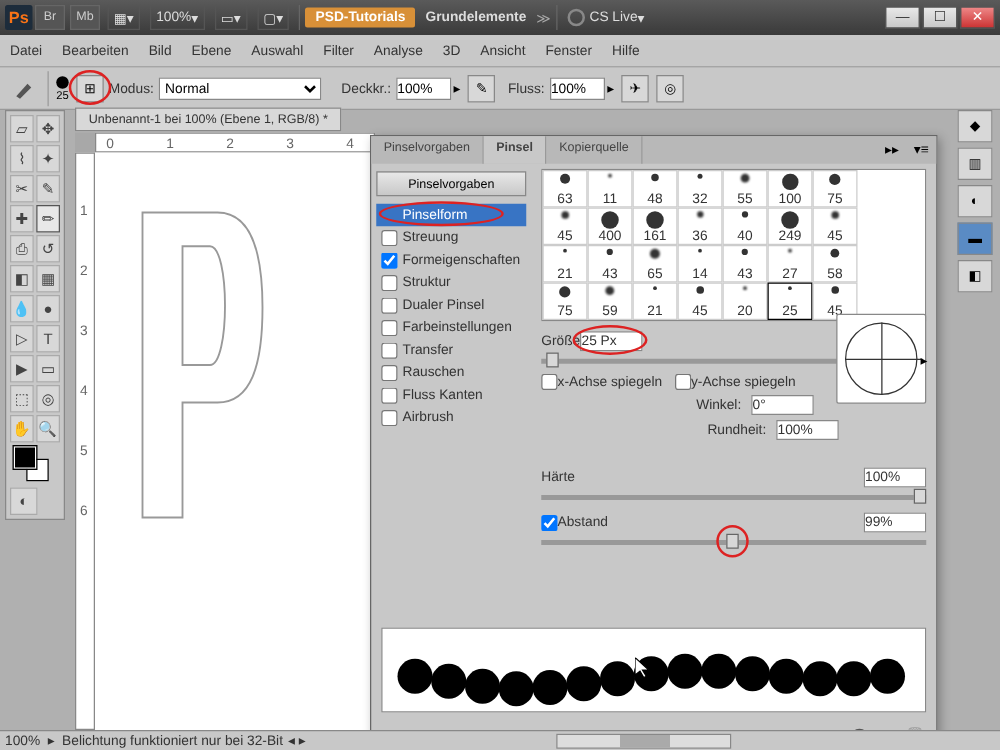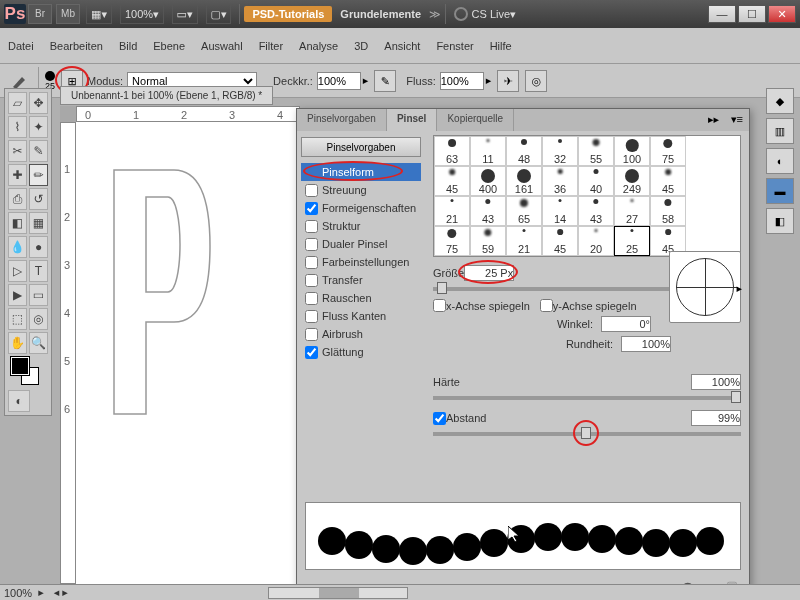--- a/index.html
+++ b/index.html
@@ -1,26 +1,26 @@
 <!DOCTYPE html>
 <html><head>
 <meta charset="utf-8">
 <style>
 *{box-sizing:border-box;margin:0;padding:0;font-family:Tahoma,Arial,sans-serif;font-size:11px}
 body{background:#b0b0b0;width:800px;height:600px;overflow:hidden;position:relative}
 .titlebar{height:28px;background:linear-gradient(#5a5a5a,#3a3a3a);display:flex;align-items:center;padding:0 4px;color:#ddd}
-.titlebar .ps{width:22px;height:20px;background:#1d2c3b;color:#fca5a5;font-weight:bold;font-size:17px;text-align:center;line-height:20px;border-radius:2px}
+.titlebar .ps{width:22px;height:20px;background:#1d2c3b;color:#f97316;font-weight:bold;font-size:13px;text-align:center;line-height:20px;border-radius:2px}
 .titlebar .tb-btn{width:24px;height:20px;background:#555;border:1px solid #666;margin:0 2px;text-align:center;line-height:18px;color:#ccc;font-size:10px}
 .titlebar .tb-drop{display:flex;align-items:center;margin:0 4px;padding:0 4px;height:20px;border:1px solid #555}
 .titlebar .sep{width:1px;height:20px;background:#666;margin:0 4px}
 .titlebar .wflag{background:#d89038;color:#fff;padding:2px 8px;border-radius:2px;font-weight:bold}
 .titlebar .wctrl{margin-left:auto;display:flex;gap:2px}
 .titlebar .wctrl div{width:28px;height:18px;background:linear-gradient(#e8e8e8,#c8c8c8);border:1px solid #555;text-align:center;line-height:16px;color:#333}
 .titlebar .wctrl .close{background:linear-gradient(#e88,#c33);color:#fff}
-.menubar{height:36px;background:#c8c8c8;display:flex;align-items:center;padding:0 8px;border-bottom:1px solid #999}
+.menubar{height:26px;background:#c8c8c8;display:flex;align-items:center;padding:0 8px;border-bottom:1px solid #999}
 .menubar span{margin-right:16px;color:#333}
 .optbar{height:34px;background:#c8c8c8;display:flex;align-items:center;padding:0 8px;border-bottom:1px solid #999}
 .optbar .brush-icon{width:24px;height:24px;display:flex;align-items:center;justify-content:center}
 .optbar .sep{width:1px;height:28px;background:#999;margin:0 6px}
 .optbar .size-prev{text-align:center}
 .optbar .dot{width:10px;height:10px;background:#000;border-radius:50%;margin:0 auto}
 .optbar .toggle{width:22px;height:22px;border:1px solid #888;background:#d8d8d8;text-align:center;line-height:20px;position:relative}
 .optbar select,.optbar input{height:18px;font-size:11px;border:1px solid #888;background:#fff}
 .optbar label{margin:0 4px;color:#333}
 .circ-red{border:2px solid #d22;border-radius:50%/50%;position:absolute}
@@ -52,21 +52,21 @@
 .plist .pitem{display:flex;align-items:center;height:18px;padding:0 4px;font-size:10px;color:#333}
 .plist .pitem.sel{background:#3874c4;color:#fff}
 .plist .pitem input{margin-right:4px}
 .psettings{flex:1;padding:4px 8px;position:relative}
 .brushgrid{display:grid;grid-template-columns:repeat(7,36px);gap:0;border:1px solid #888;background:#fff;margin-bottom:8px}
 .brushgrid .cell{height:30px;border:1px solid #ccc;text-align:center;font-size:9px;position:relative;padding-top:16px;color:#333}
 .brushgrid .cell .bdot{position:absolute;top:2px;left:50%;transform:translateX(-50%);border-radius:50%;background:#333}
 .brushgrid .cell.sel{border:1px solid #000}
 .srow{display:flex;align-items:center;margin:4px 0;font-size:10px;color:#333}
 .srow label{flex:0 0 auto}
-.srow .val{width:50px;border:1px solid #888;background:#fff;text-align:right;height:16px;line-height:14px;margin-left:auto}
+.srow .val{width:50px;border:1px solid #888;background:#fff;text-align:left;height:16px;line-height:14px;margin-left:auto}
 .slider{height:4px;background:#999;position:relative;margin:6px 0;flex:1}
 .slider .thumb{width:10px;height:12px;background:#d8d8d8;border:1px solid #666;position:absolute;top:-5px}
 .anglewidget{width:72px;height:72px;border:1px solid #888;background:#fff;position:absolute;right:8px;top:120px;border-radius:2px}
 .anglewidget .circ{width:58px;height:58px;border:1px solid #333;border-radius:50%;position:absolute;top:6px;left:6px}
 .anglewidget .hline{position:absolute;top:35px;left:6px;width:62px;height:1px;background:#333}
 .anglewidget .vline{position:absolute;left:35px;top:6px;height:58px;width:1px;background:#333}
 .preview{position:absolute;bottom:30px;left:8px;right:8px;height:68px;background:#fff;border:1px solid #888}
 .preview .stroke{position:absolute;top:18px;left:12px;right:12px;height:32px}
 .preview .sd{width:28px;height:28px;background:#000;border-radius:50%;position:absolute}
 .statusbar{position:absolute;bottom:0;left:0;right:0;height:16px;background:#c8c8c8;border-top:1px solid #888;display:flex;align-items:center;font-size:10px;color:#333;padding:0 4px}
@@ -278,24 +278,20 @@
               <span>Rauschen</span>
             </div>
             <div class="pitem">
               <input type="checkbox" style="">
               <span>Fluss Kanten</span>
             </div>
             <div class="pitem">
               <input type="checkbox" style="">
               <span>Airbrush</span>
             </div>
-            <div class="pitem">
-              <input type="checkbox" checked="" style="">
-              <span>Glättung</span>
-            </div>
           </div>
       </div>
       <div class="psettings">
         <div class="brushgrid" id="bgrid">
             <div class="cell">
               <div class="bdot" style="width: 7.875px; height: 7.875px;"></div>
               <div>63</div>
             </div>
             <div class="cell">
               <div class="bdot" style="width: 3px; height: 3px; filter: blur(1px);"></div>
@@ -477,20 +473,21 @@
       <span>👁</span>
       <span>▣</span>
       <span style="opacity:0.4">🗑</span>
     </div>
   </div>
 </div>
 
 <div class="statusbar">
   <span>100%</span>
   <span style="margin:0 6px">▸</span>
+  <span>Belichtung funktioniert nur bei 32-Bit</span>
   <span style="margin-left:4px">◂ ▸</span>
   <div style="margin-left:200px;width:140px;height:12px;border:1px solid #888;background:#ddd">
       <div style="width:40px;height:10px;background:#aaa;margin-left:50px"></div>
     </div>
 </div>
 
 <svg class="cursor" style="left:508px;top:526px">
     <path d="M0 0 L0 14 L4 11 L7 16 L9 15 L6 10 L11 10 Z" fill="#fff" stroke="#000"></path>
   </svg>
 

